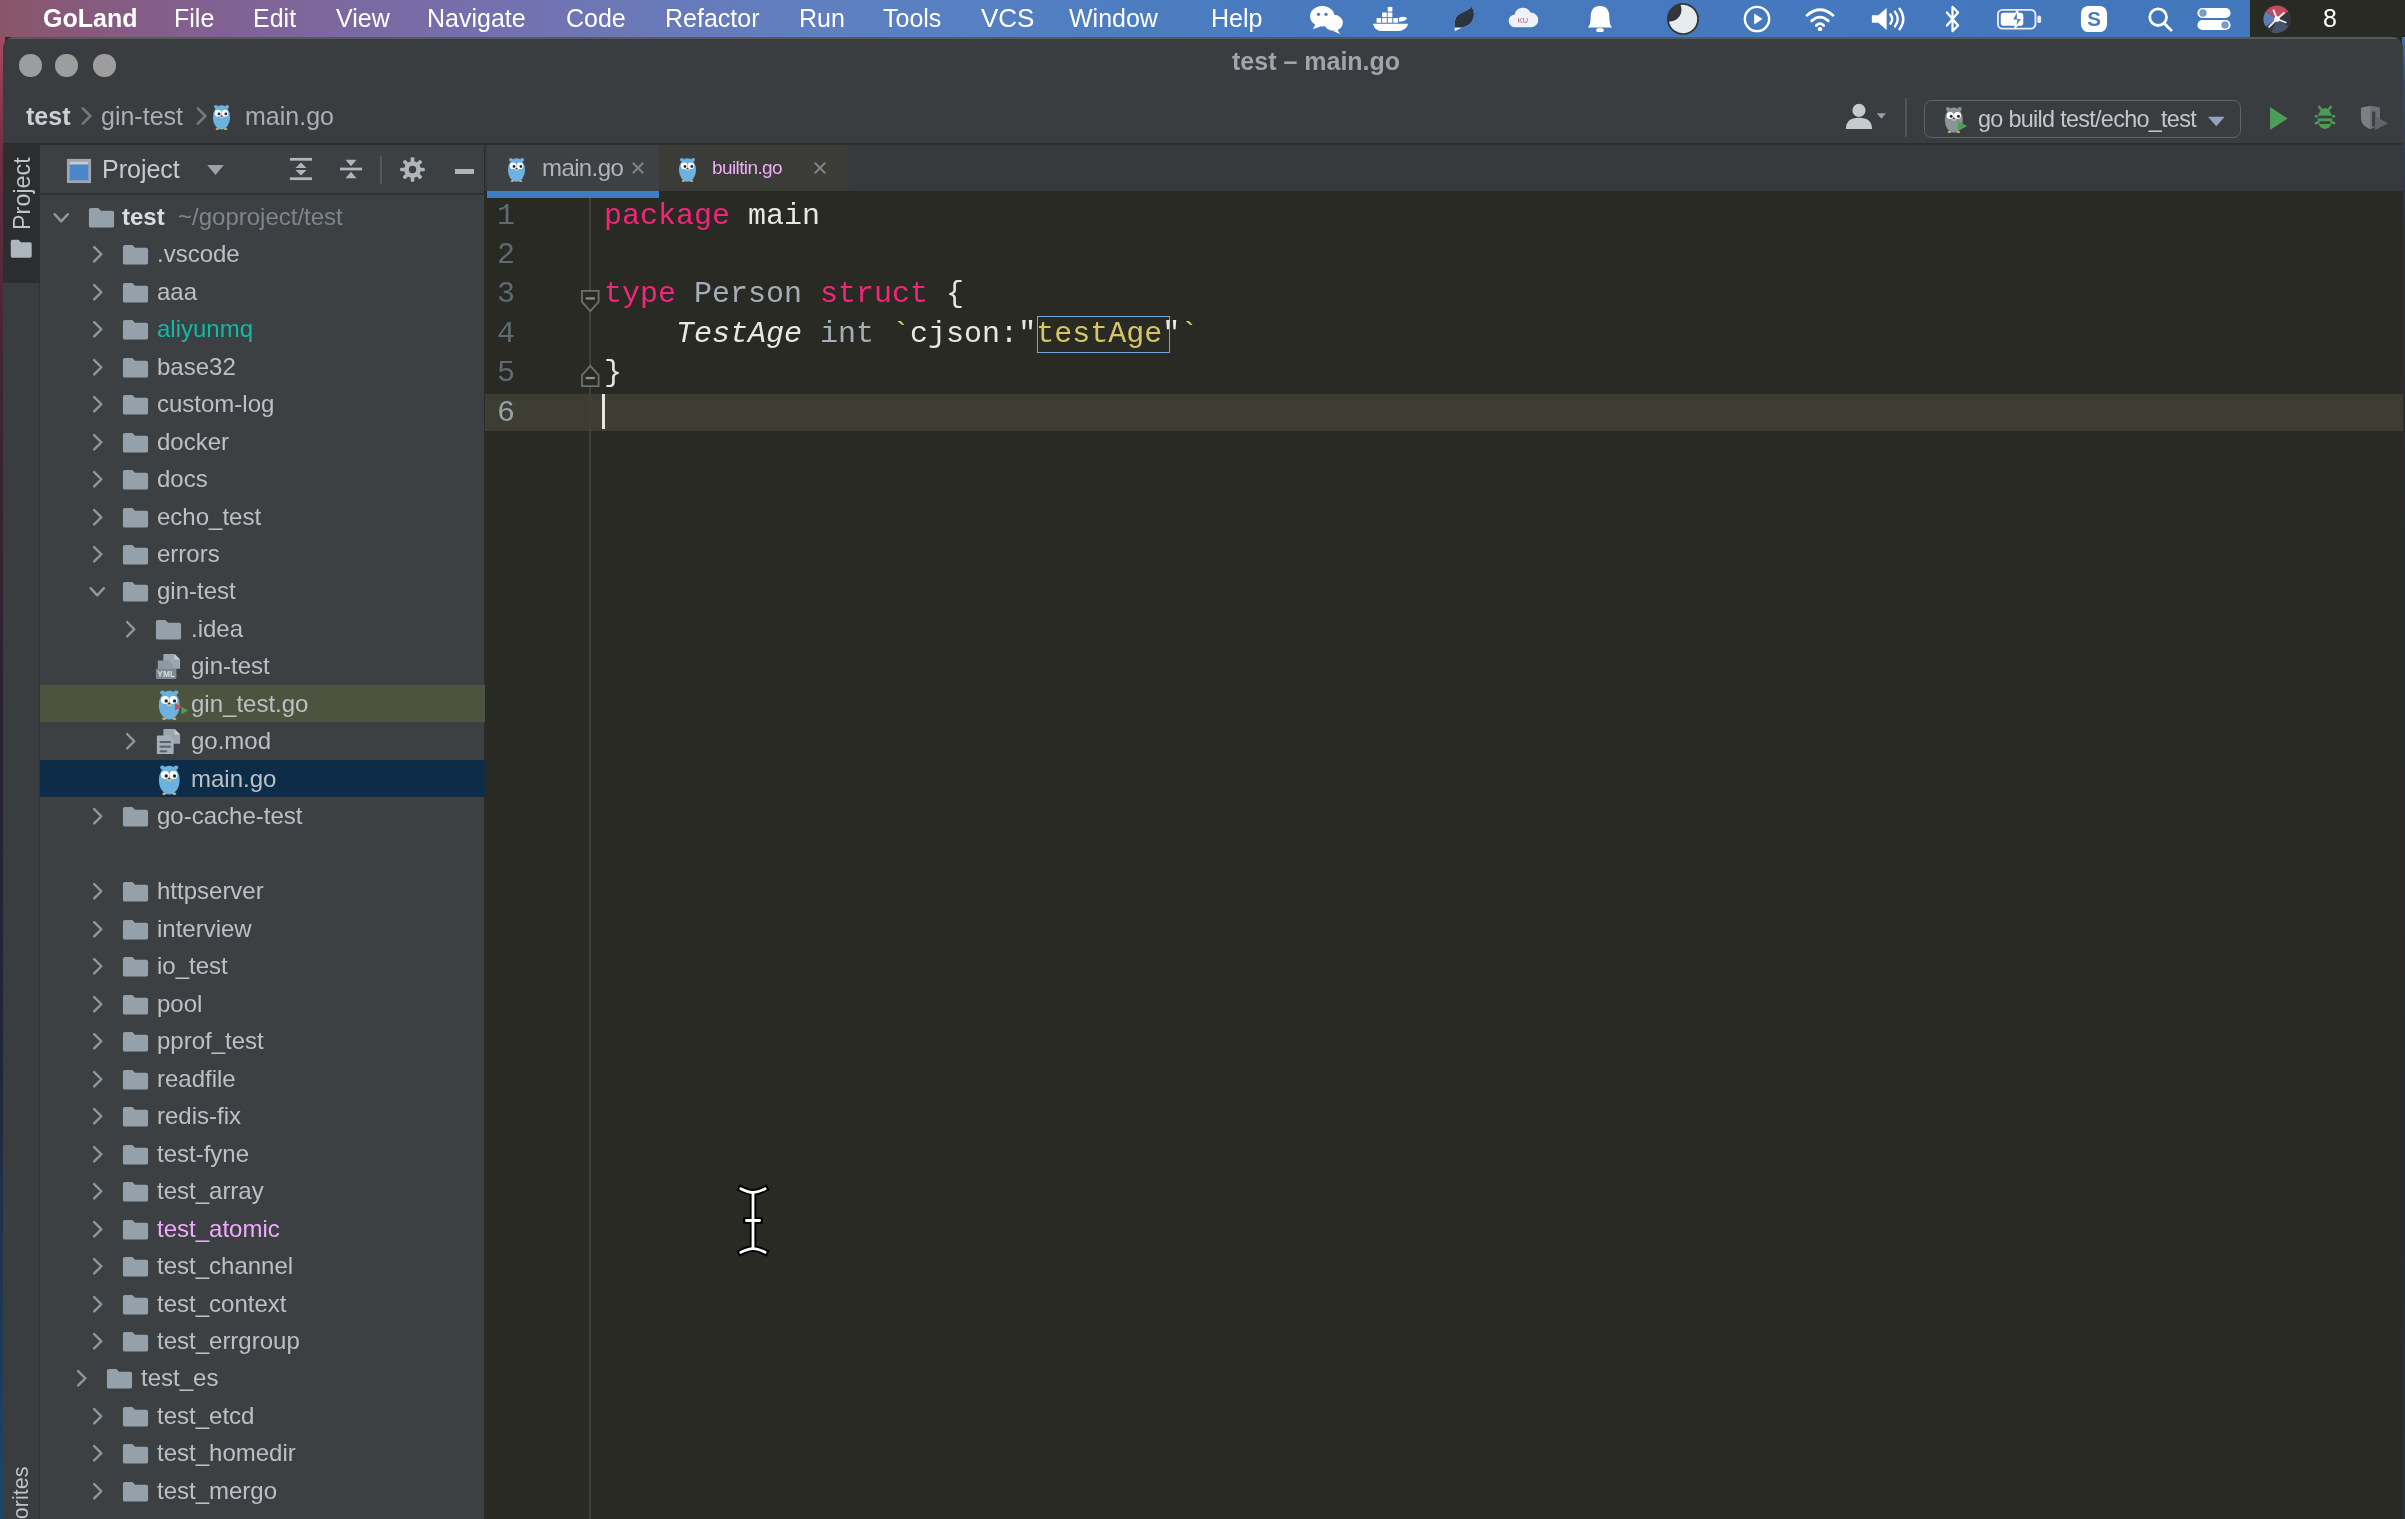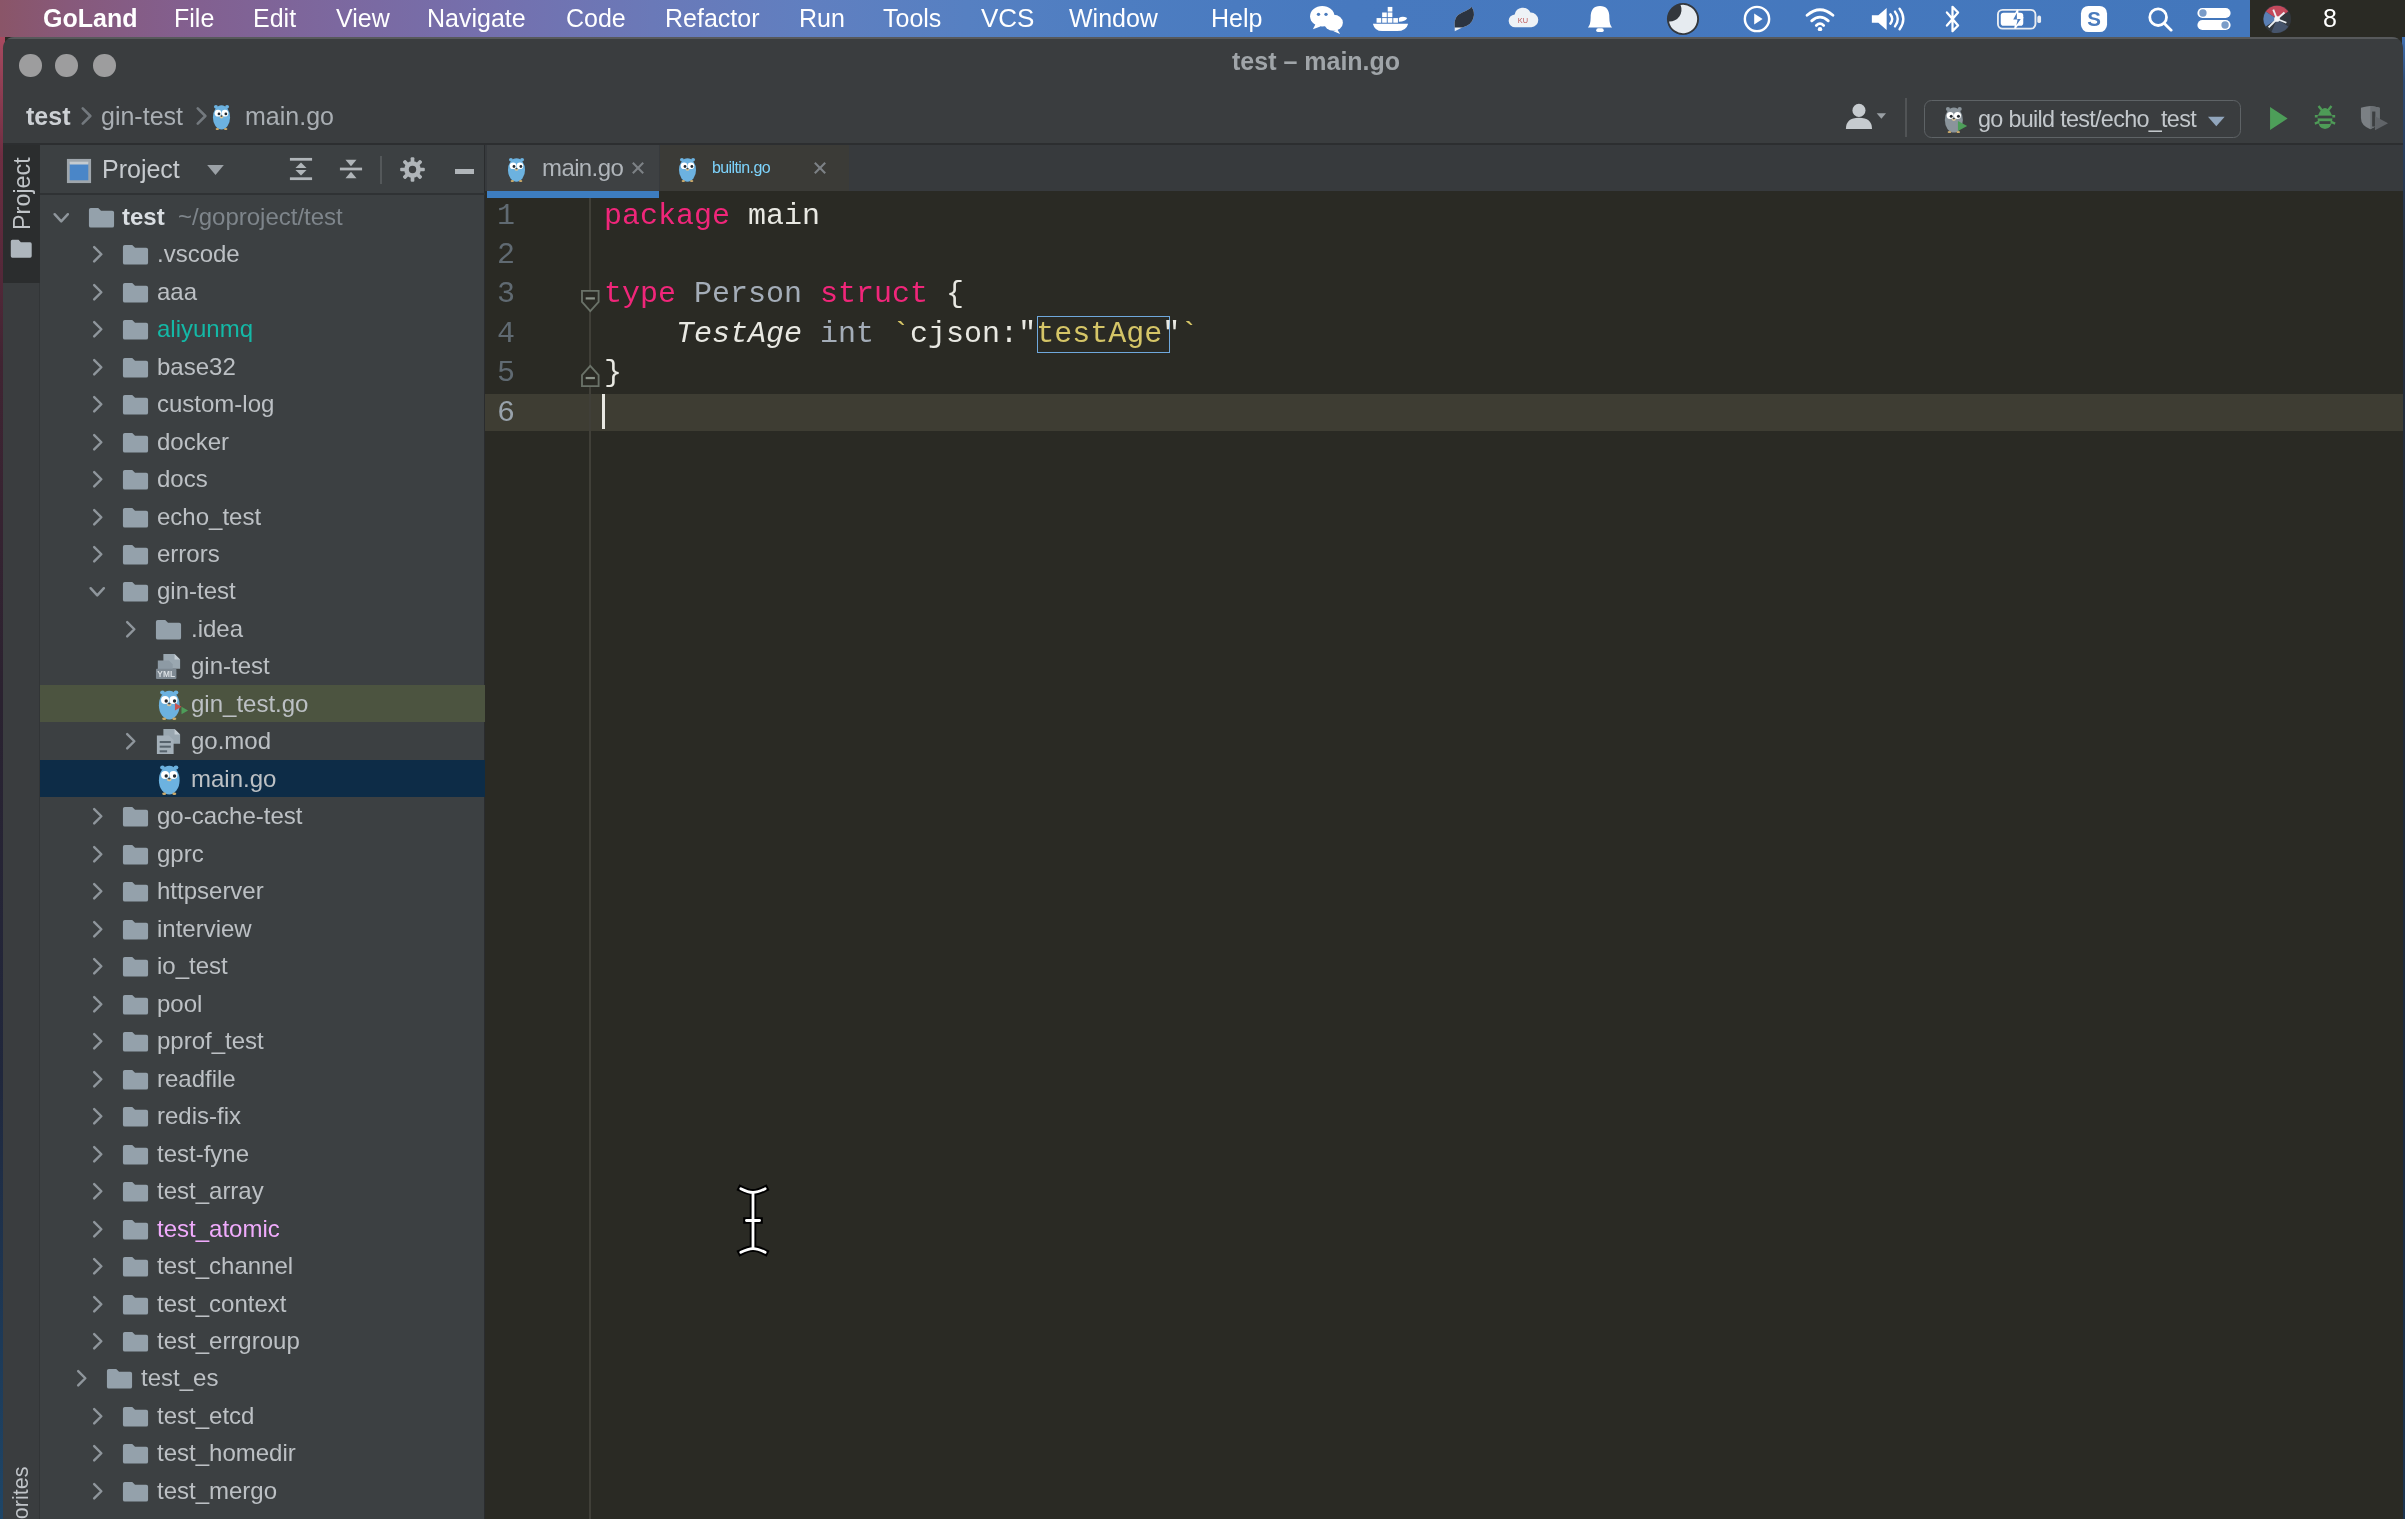--- a/index.html
+++ b/index.html
@@ -459,31 +459,20 @@
         <div style="position:absolute;left:46px;top:7.5px"><svg style="" width="22.5" height="22.5" viewBox="0 0 24 24">
             <path d="M8 4 L15 11 L8 18" fill="none" stroke="#8f969c" stroke-width="2.4" stroke-linecap="round" stroke-linejoin="round" transform="scale(1.0909090909090908)"></path>
           </svg></div>
         <div style="position:absolute;left:82px;top:7.5px"><svg style="" width="27" height="22.5" viewBox="0 0 29 24">
             <g transform="scale(1.0,1.0)">
               <path d="M1 4 q0-2 2-2 h8 l3 3 h12 q2 0 2 2 v14 q0 2 -2 2 H3 q-2 0 -2-2 Z" fill="#94a1ab"></path>
             </g>
           </svg></div>
         <div style="position:absolute;left:117px;top:0;height:37px;line-height:37px;font-size:24px;color:#bcc0c4">go-cache-test</div>
       </div>
-      <div style="position:absolute;left:40px;top:835px;width:445px;height:37px;">
-        <div style="position:absolute;left:46px;top:7.5px"><svg style="" width="22.5" height="22.5" viewBox="0 0 24 24">
-            <path d="M8 4 L15 11 L8 18" fill="none" stroke="#8f969c" stroke-width="2.4" stroke-linecap="round" stroke-linejoin="round" transform="scale(1.0909090909090908)"></path>
-          </svg></div>
-        <div style="position:absolute;left:82px;top:7.5px"><svg style="" width="27" height="22.5" viewBox="0 0 29 24">
-            <g transform="scale(1.0,1.0)">
-              <path d="M1 4 q0-2 2-2 h8 l3 3 h12 q2 0 2 2 v14 q0 2 -2 2 H3 q-2 0 -2-2 Z" fill="#94a1ab"></path>
-            </g>
-          </svg></div>
-        <div style="position:absolute;left:117px;top:0;height:37px;line-height:37px;font-size:24px;color:#bcc0c4">gprc</div>
-      </div>
       <div style="position:absolute;left:40px;top:872px;width:445px;height:37px;">
         <div style="position:absolute;left:46px;top:7.5px"><svg style="" width="22.5" height="22.5" viewBox="0 0 24 24">
             <path d="M8 4 L15 11 L8 18" fill="none" stroke="#8f969c" stroke-width="2.4" stroke-linecap="round" stroke-linejoin="round" transform="scale(1.0909090909090908)"></path>
           </svg></div>
         <div style="position:absolute;left:82px;top:7.5px"><svg style="" width="27" height="22.5" viewBox="0 0 29 24">
             <g transform="scale(1.0,1.0)">
               <path d="M1 4 q0-2 2-2 h8 l3 3 h12 q2 0 2 2 v14 q0 2 -2 2 H3 q-2 0 -2-2 Z" fill="#94a1ab"></path>
             </g>
           </svg></div>
         <div style="position:absolute;left:117px;top:0;height:37px;line-height:37px;font-size:24px;color:#bcc0c4">httpserver</div>
@@ -709,21 +698,21 @@
             <circle cx="6.3" cy="10.5" r="3.6" fill="#fff"></circle>
             <circle cx="13.7" cy="10.5" r="3.6" fill="#fff"></circle>
             <circle cx="7.3" cy="11.3" r="1.5" fill="#232a30"></circle>
             <circle cx="14.7" cy="11.3" r="1.5" fill="#232a30"></circle>
             <ellipse cx="10" cy="14.6" rx="2.0" ry="1.4" fill="#d8c49a"></ellipse>
             <ellipse cx="10" cy="13.6" rx="1.1" ry="0.8" fill="#3a3f44"></ellipse>
             <ellipse cx="5.5" cy="27" rx="1.8" ry="1.1" fill="#c9a96b"></ellipse>
             <ellipse cx="14.5" cy="27" rx="1.8" ry="1.1" fill="#c9a96b"></ellipse>
           </g>
         </svg></div>
-    <div class="abs" style="left:712px;top:145px;height:46px;line-height:46px;font-size:16px;letter-spacing:-0.6px;color:#7dd3fc">builtin.go</div>
+    <div class="abs" style="left:712px;top:145px;height:46px;line-height:46px;font-size:19px;letter-spacing:-0.6px;color:#f0abfc">builtin.go</div>
     <div class="abs" style="left:811px;top:159px"><svg style="" width="18" height="18" viewBox="0 0 19 19">
           <g stroke="#7d8286" stroke-width="2.2" transform="scale(1.0)">
             <path d="M4 4 L15 15"></path>
             <path d="M15 4 L4 15"></path>
           </g>
         </svg></div>
 
     <div class="abs" style="left:485px;top:191px;width:1921px;height:1329px;background:#2a2a24"></div>
 
     <div class="abs" style="left:487px;top:191px;width:172px;height:6.6px;background:#3d7dc0"></div>

